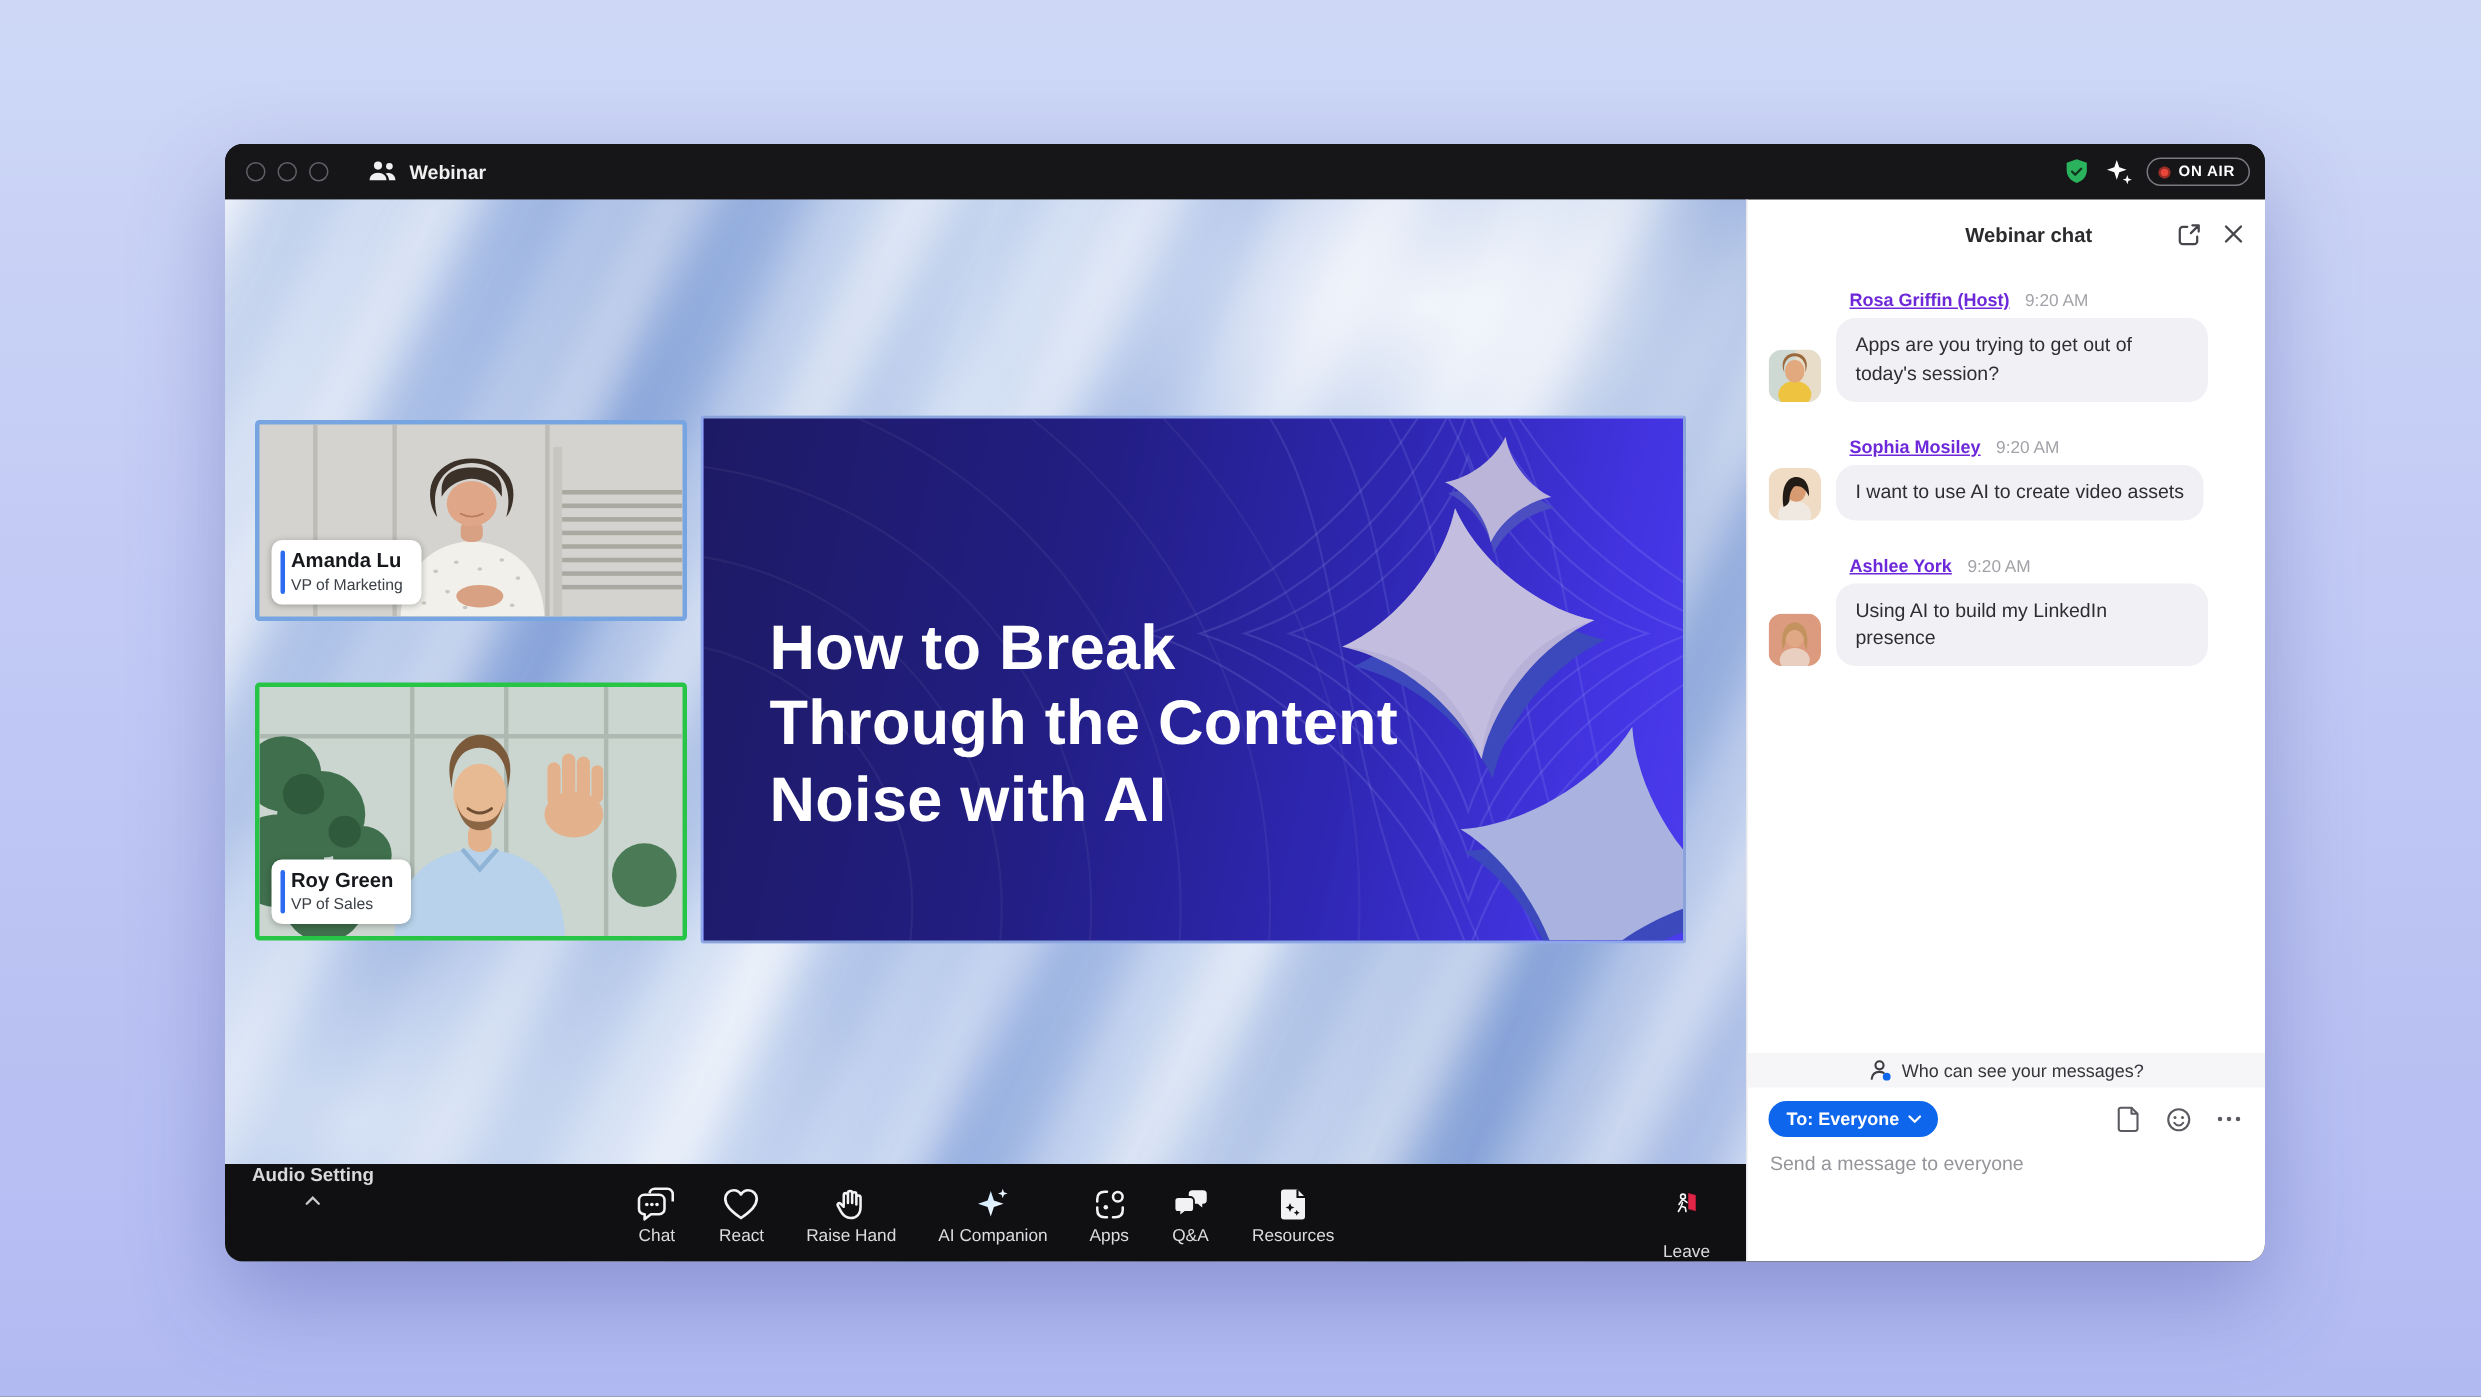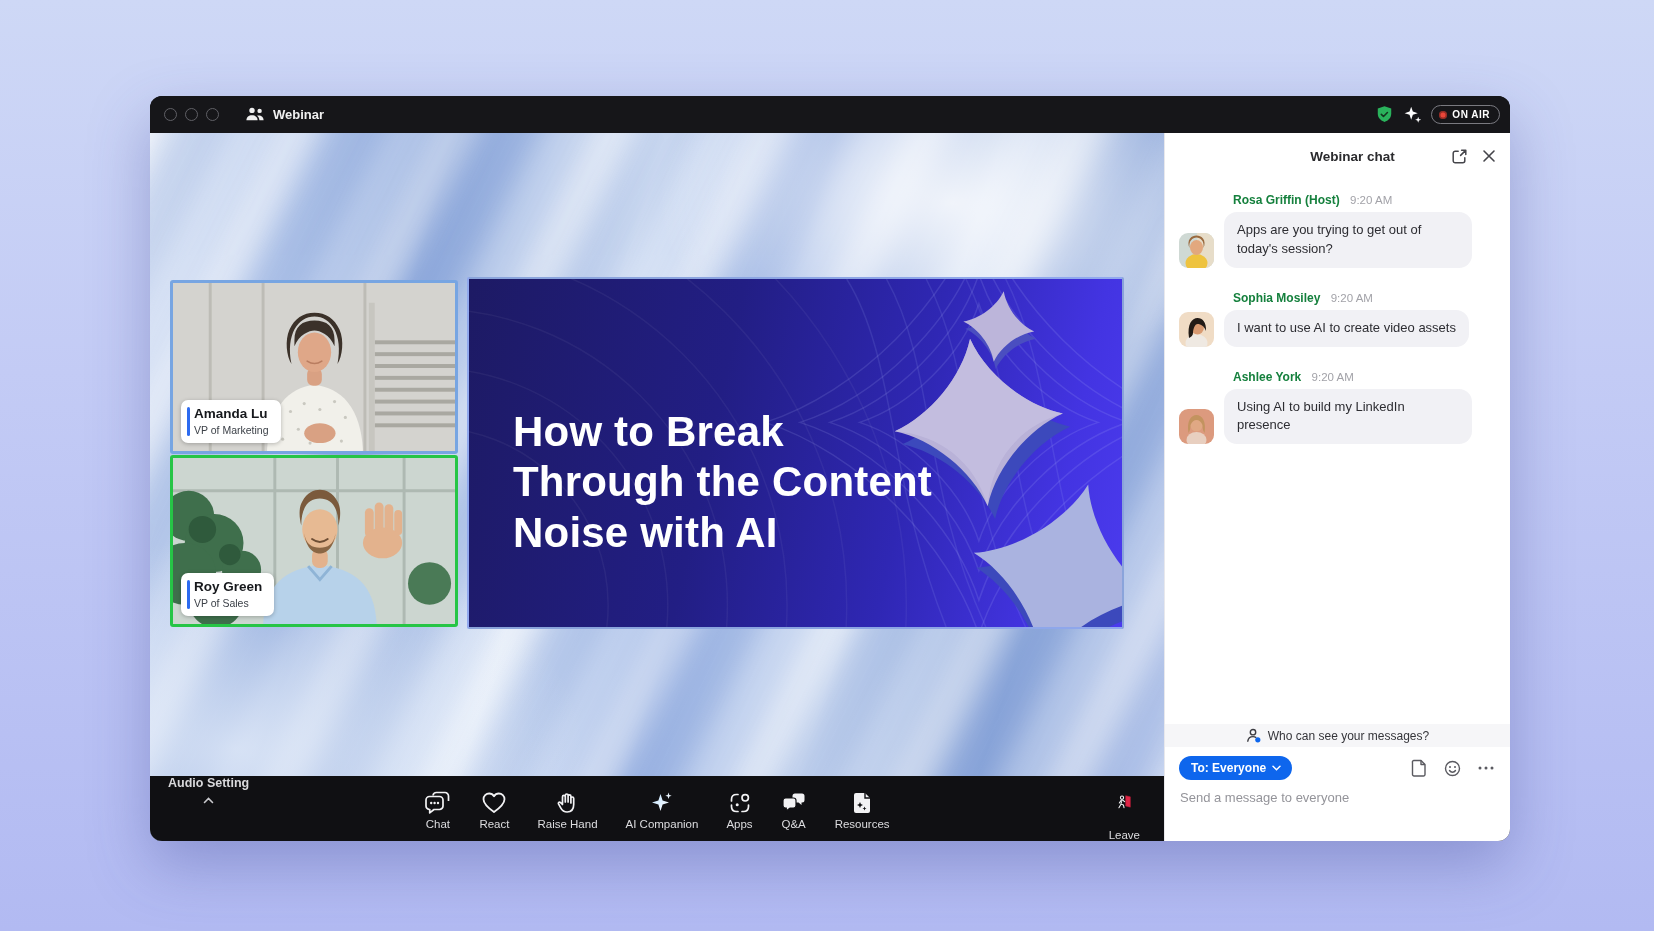--- a/index.html
+++ b/index.html
@@ -39,21 +39,21 @@
   .video-bg::before { content:""; position:absolute; inset:0;
     background:repeating-linear-gradient(117deg, rgba(255,255,255,.55) 0 26px, rgba(125,155,215,.30) 52px 84px, rgba(220,230,248,.45) 108px 140px);
     filter:blur(10px); opacity:.75;
   }
   .video-bg::after { content:""; position:absolute; inset:0;
     background:radial-gradient(420px 260px at 78% 12%, rgba(255,255,255,.8), rgba(255,255,255,0) 70%),
                radial-gradient(500px 300px at 10% 85%, rgba(235,242,252,.7), rgba(235,242,252,0) 70%);
   }
   .tile { position:absolute; border-radius:3px; overflow:hidden; background:#ccc; }
   .tile svg { display:block; width:100%; height:100%; }
-  .tile-amanda { left:20px; top:147px; width:288px; height:174px; border:3px solid #77a5e2; }
+  .tile-amanda { left:20px; top:147px; width:288px; height:134px; border:3px solid #77a5e2; }
   .tile-roy   { left:20px; top:322px; width:288px; height:172px; border:3px solid #26c546; }
   .nametag {
     position:absolute; left:8px; bottom:8px; background:#fff; border-radius:7px;
     padding:6px 12px 6px 13px; line-height:1.25; box-shadow:0 1px 4px rgba(0,0,0,.25);
   }
   .nametag::before { content:""; position:absolute; left:6px; top:7px; bottom:7px; width:3px; border-radius:2px; background:#2d6bf0; }
   .nametag .nm { font-size:13.5px; font-weight:700; color:#16181c; display:block; }
   .nametag .rl { font-size:10.5px; color:#3c4148; display:block; margin-top:1px; }
   
   .slide {
@@ -86,24 +86,24 @@
   .chat { flex:1; background:#ffffff; display:flex; flex-direction:column; min-width:0; border-left:1px solid #e8e8ec; }
   .chat-header { position:relative; height:46px; flex:0 0 auto; display:flex; align-items:center; justify-content:center;padding-left:30px; }
   .chat-header .ttl { font-size:13.5px; font-weight:700; color:#2b2b2e; }
   .chat-header .hicons { position:absolute; right:14px; display:flex; gap:14px; align-items:center; }
   .chat-body { flex:1; overflow:hidden; padding:14px 16px 0 14px; }
   .msg { display:flex; gap:10px; align-items:center; margin-bottom:23px; }
   .msg .avatar { width:35px; height:35px; border-radius:9px; overflow:hidden; flex:0 0 auto; align-self:flex-end; }
   .msg .avatar svg { display:block; width:100%; height:100%; }
   .msg .mcol { min-width:0; }
   .msg .mhead { font-size:12px; color:#4a4a4e; margin:0 0 5px 9px; }
-  .msg .mhead .who { font-weight:600; color:#15803d; }
+  .msg .mhead .who { font-weight:600; color:#6d28d9;text-decoration:underline; }
   .msg .mhead .when { color:#a2a2a8; margin-left:7px; font-size:11.5px; }
   .msg .bubble { display:inline-block; background:#f1f1f5; border-radius:13px; padding:9px 13px; font-size:13px; color:#2d2d32; line-height:1.45; max-width:248px; }
-  .chat-footer { flex:0 0 auto; padding-bottom:36px; }
+  .chat-footer { flex:0 0 auto; padding-bottom:58px; }
   .privacy {
     height:23px; background:#f6f6f8; display:flex; align-items:center; justify-content:center; gap:6px;
     font-size:12px; color:#35353a;
   }
   .compose-row { display:flex; align-items:center; padding:9px 16px 0 14px; }
   .to-btn {
     display:flex; align-items:center; gap:6px; background:#0e66ed; color:#fff; border:none;
     font-size:12px; font-weight:700; border-radius:13px; padding:5px 11px 5px 12px;
     font-family:"Liberation Sans", sans-serif;
   }

